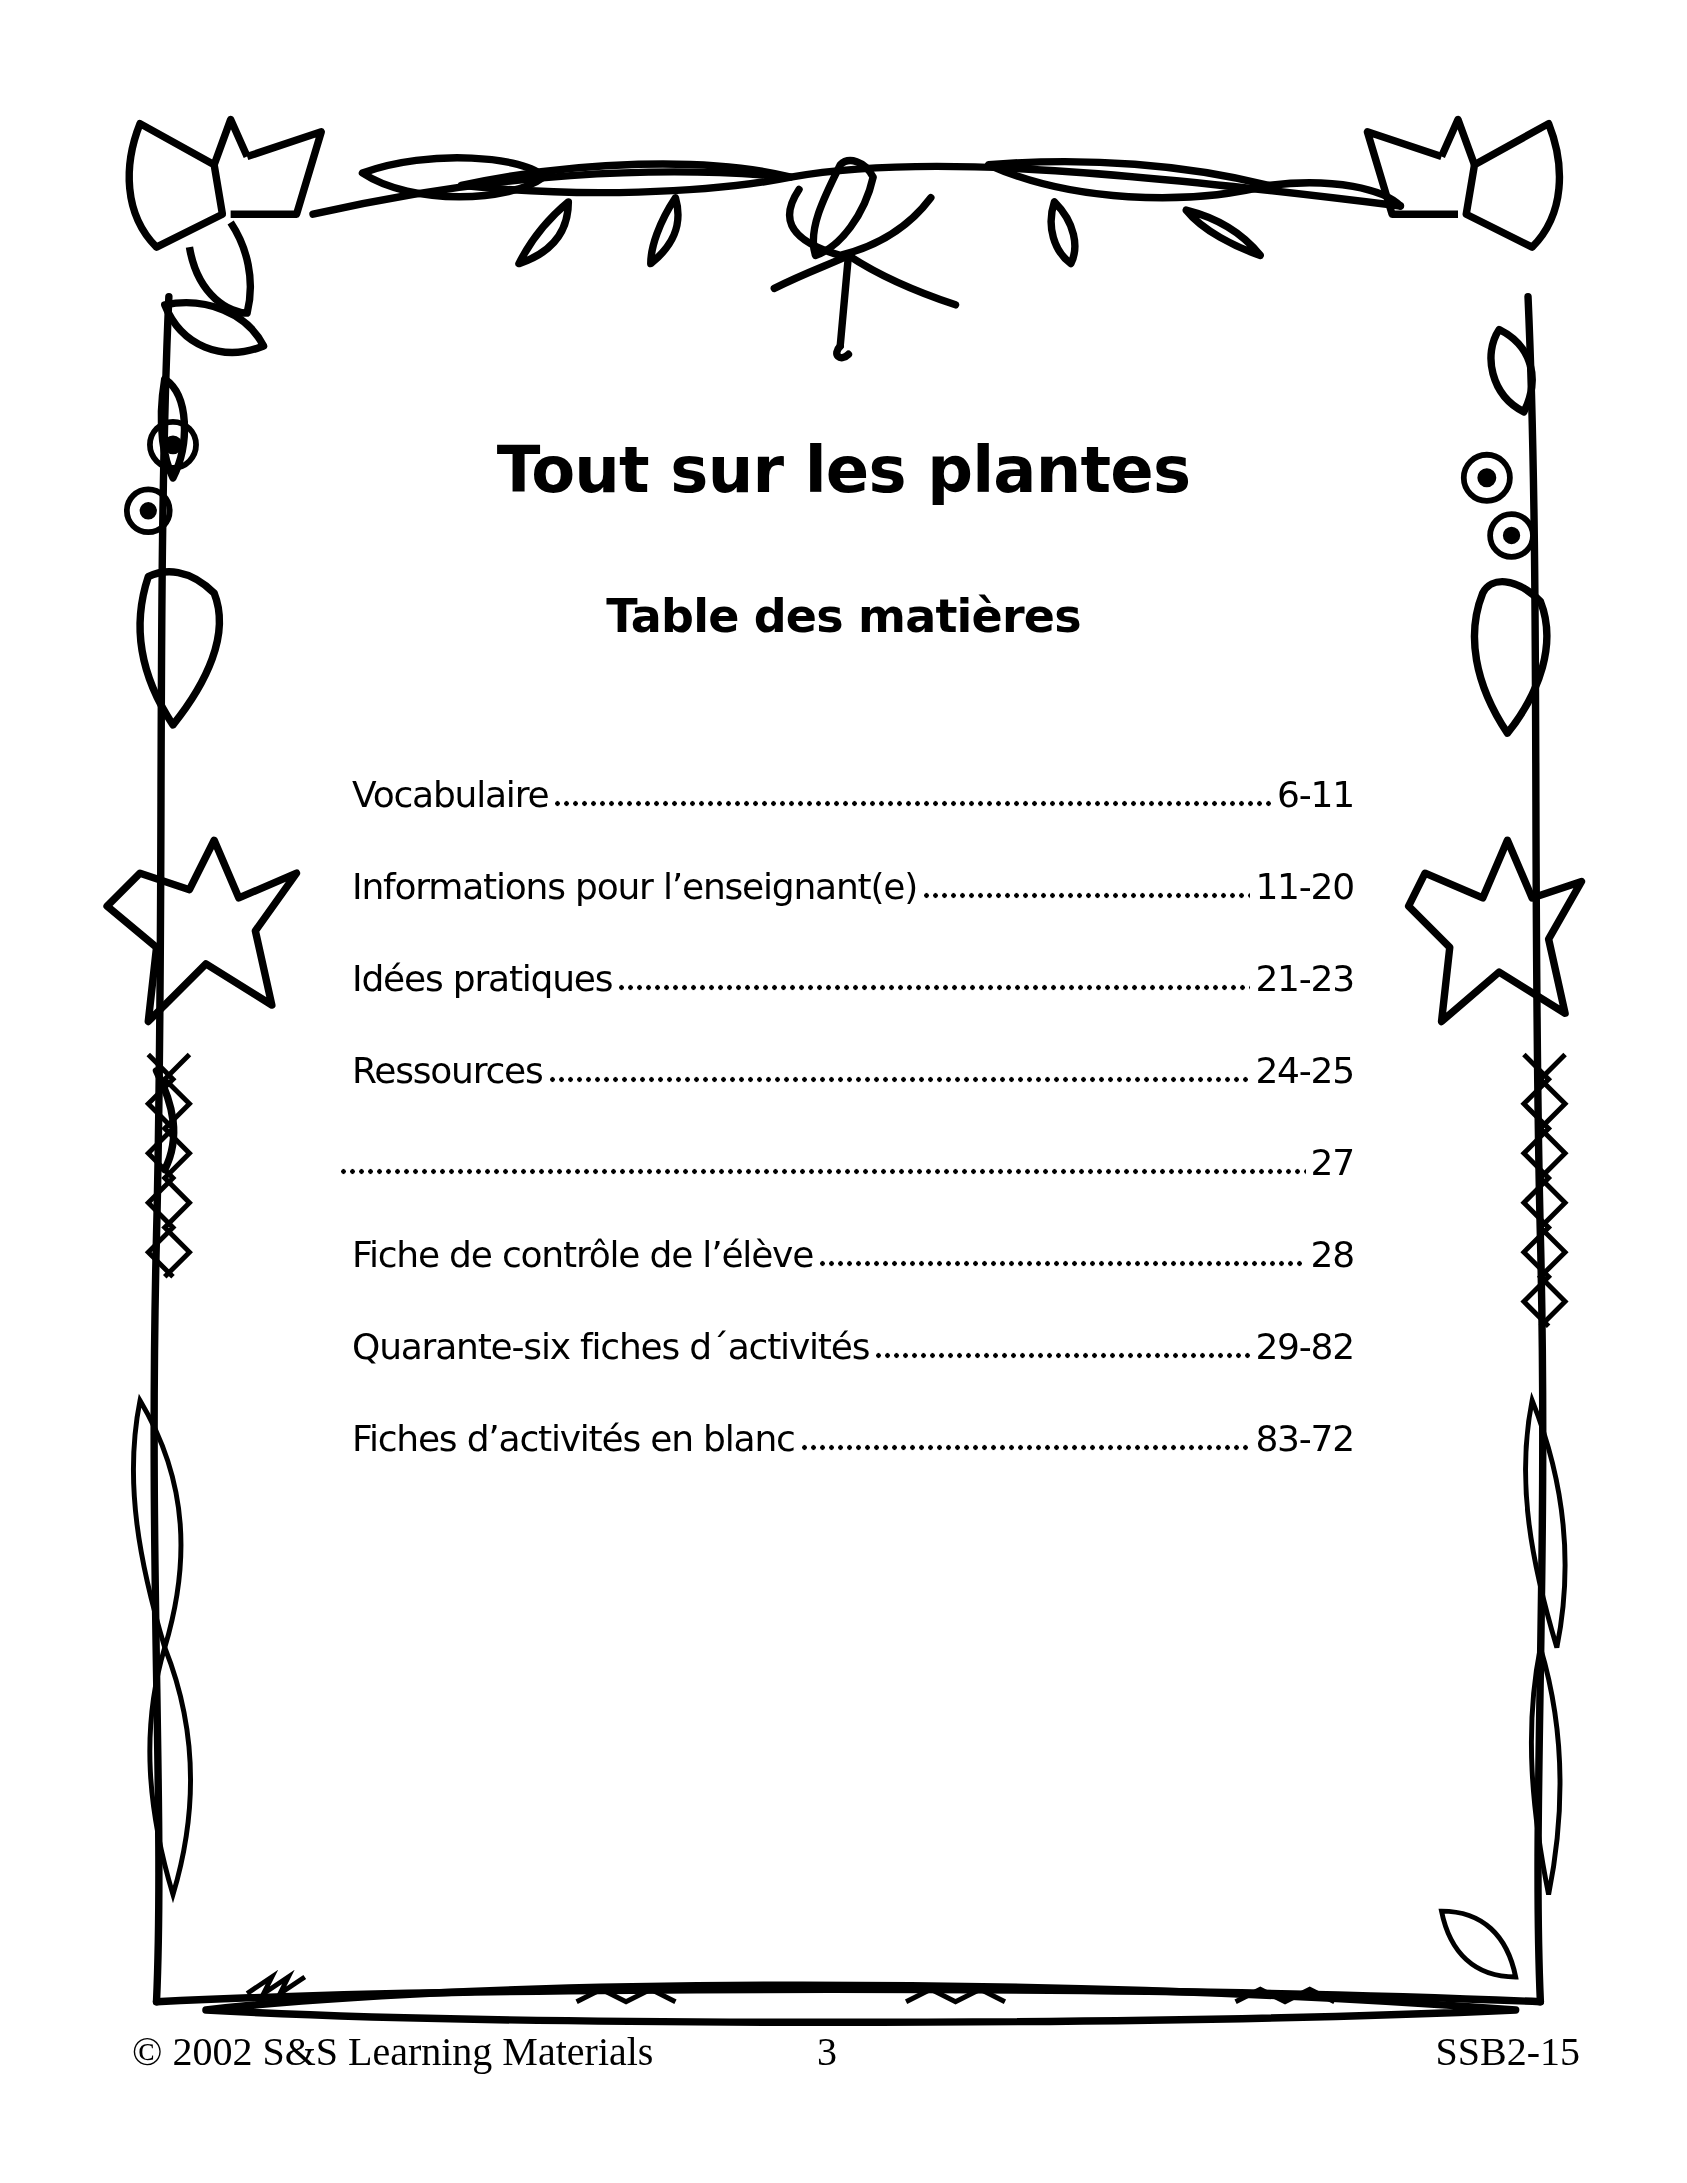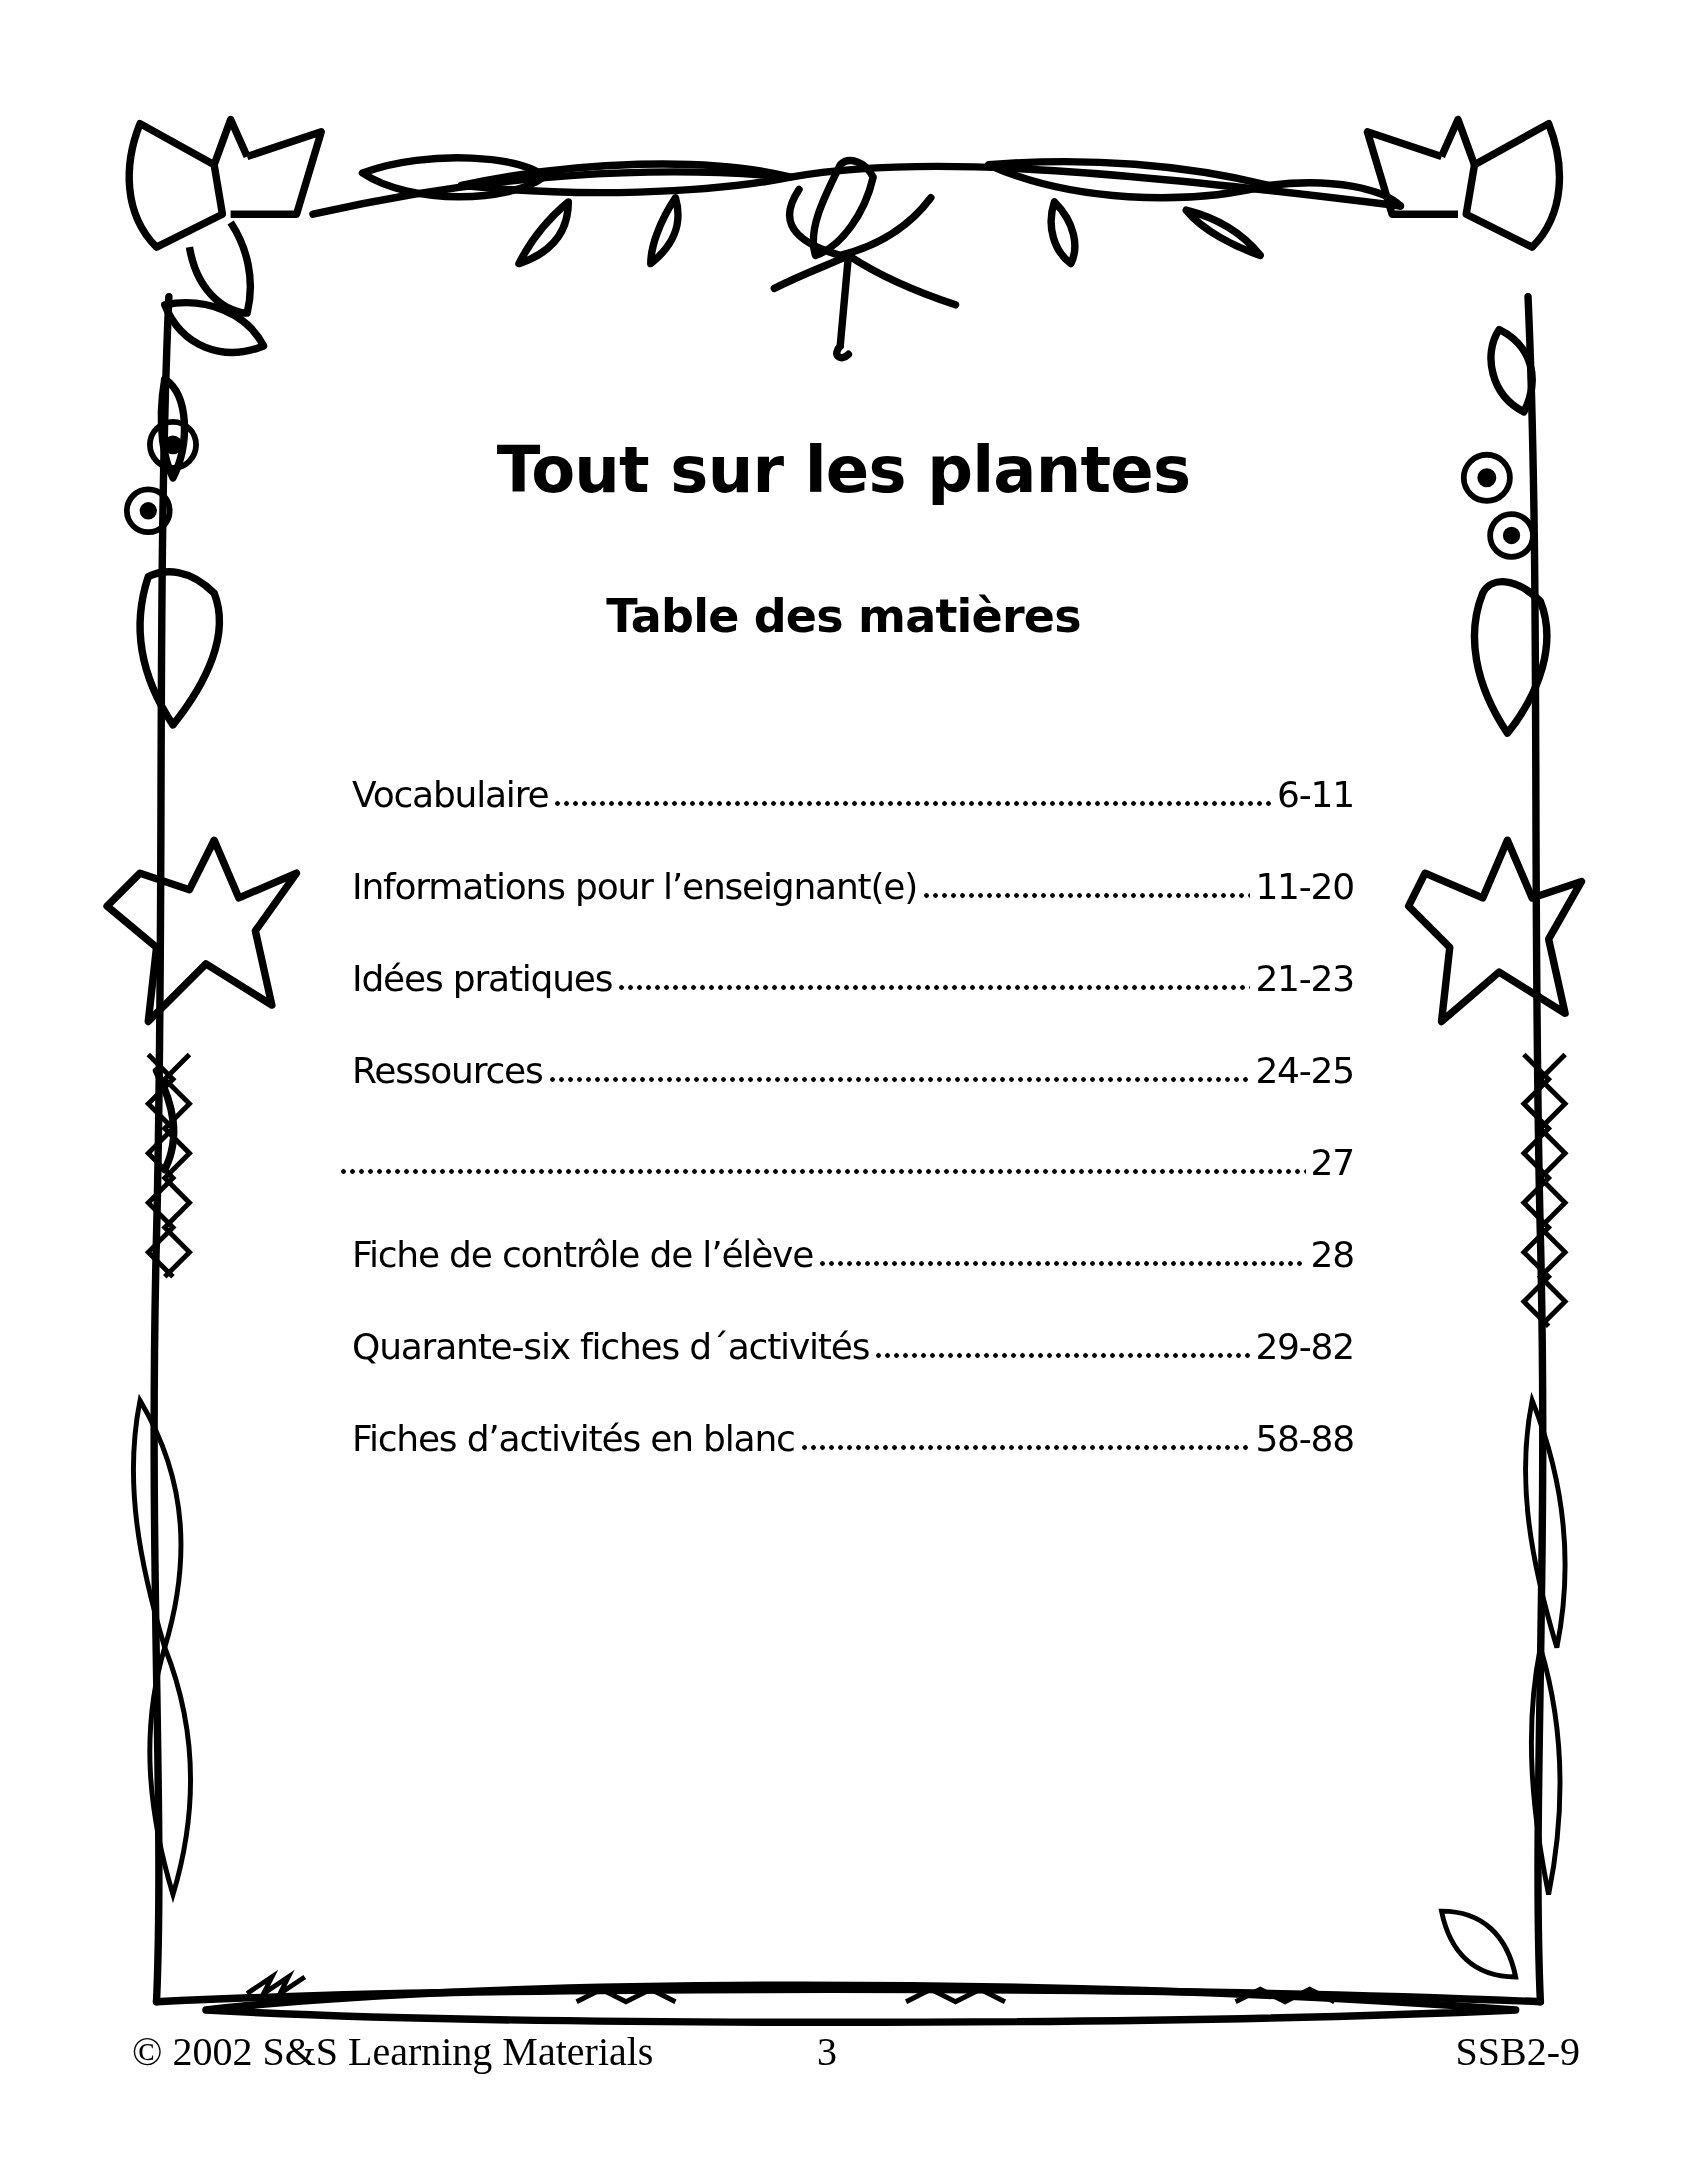--- a/index.html
+++ b/index.html
@@ -152,20 +152,20 @@
     <span class="toc-pages">28</span>
   </div>
   <div class="toc-row">
     <span class="toc-label">Quarante-six fiches d´activités</span>
     <span class="toc-dots"></span>
     <span class="toc-pages">29-82</span>
   </div>
   <div class="toc-row">
     <span class="toc-label">Fiches d’activités en blanc</span>
     <span class="toc-dots"></span>
-    <span class="toc-pages">58-88</span>
+    <span class="toc-pages">83-72</span>
   </div>
 </div>
 
 <div class="footer footer-left">© 2002 S&amp;S Learning Materials</div>
 <div class="footer footer-center">3</div>
-<div class="footer footer-right">SSB2-9</div>
+<div class="footer footer-right">SSB2-15</div>
 
 
 </body></html>

